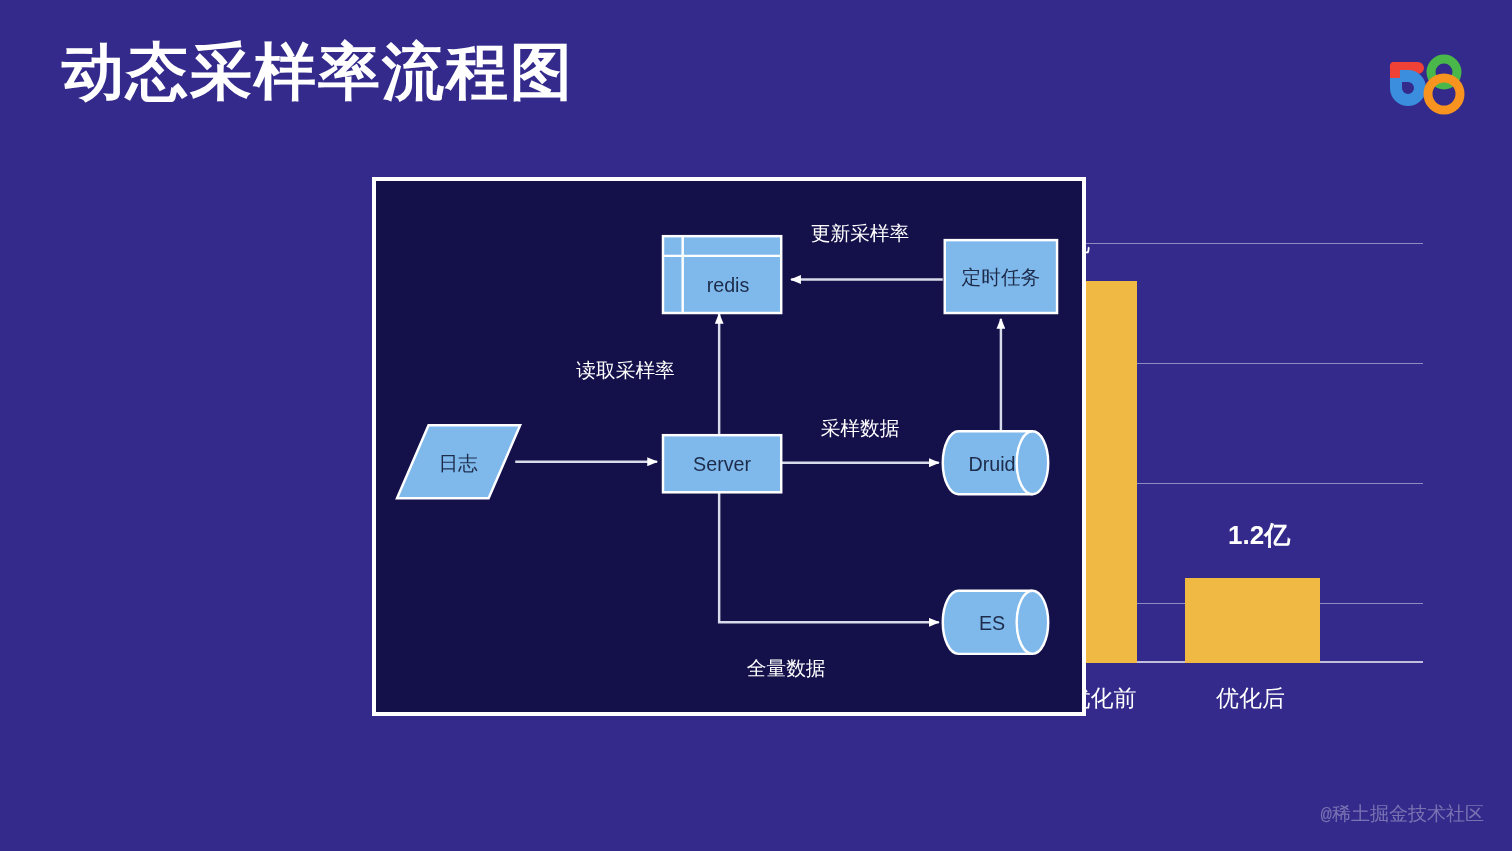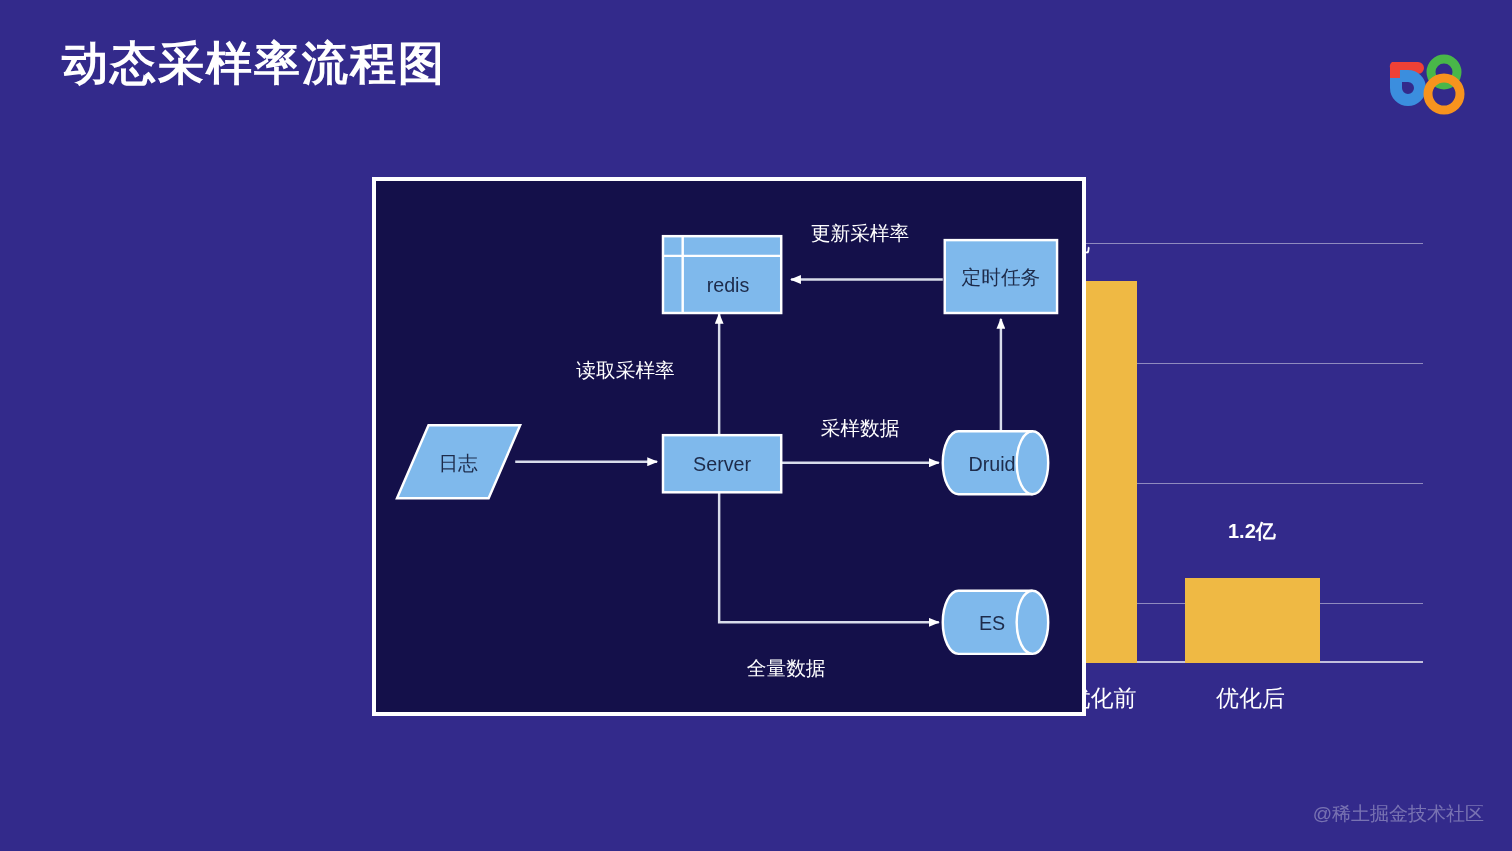--- a/index.html
+++ b/index.html
@@ -19,21 +19,21 @@
     height: 851px;
     background: #332a8b;
     overflow: hidden;
   }
 
   
   .slide-title {
     position: absolute;
     left: 62px;
     top: 38px;
-    font-size: 46px;
+    font-size: 62px;
     font-weight: 700;
     color: #ffffff;
     letter-spacing: 2px;
     line-height: 1.1;
     white-space: nowrap;
   }
 
   
   .logo {
     position: absolute;
@@ -74,21 +74,21 @@
     background: rgba(255,255,255,0.7);
   }
   .bar {
     position: absolute;
     bottom: 0;
     background: #efb944;
   }
   .bar-label {
     position: absolute;
     color: #ffffff;
-    font-size: 20px;
+    font-size: 26px;
     font-weight: 700;
     white-space: nowrap;
   }
   .cat-label {
     position: absolute;
     color: #ffffff;
     font-size: 23px;
     white-space: nowrap;
     text-align: center;
   }
@@ -150,20 +150,21 @@
   }
 
   
   .watermark {
     position: absolute;
     right: 28px;
     bottom: 24px;
     color: rgba(255,255,255,0.34);
     font-size: 19px;
     white-space: nowrap;
+    font-family: Liberation Mono, monospace;
   }
 </style>
 </head>
 <body>
 
 <div class="slide">
 
   <div class="slide-title">动态采样率流程图</div>
 
   <div class="logo">

